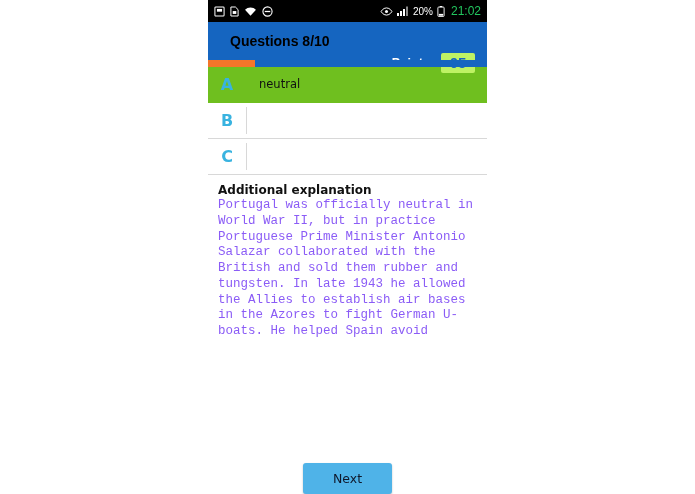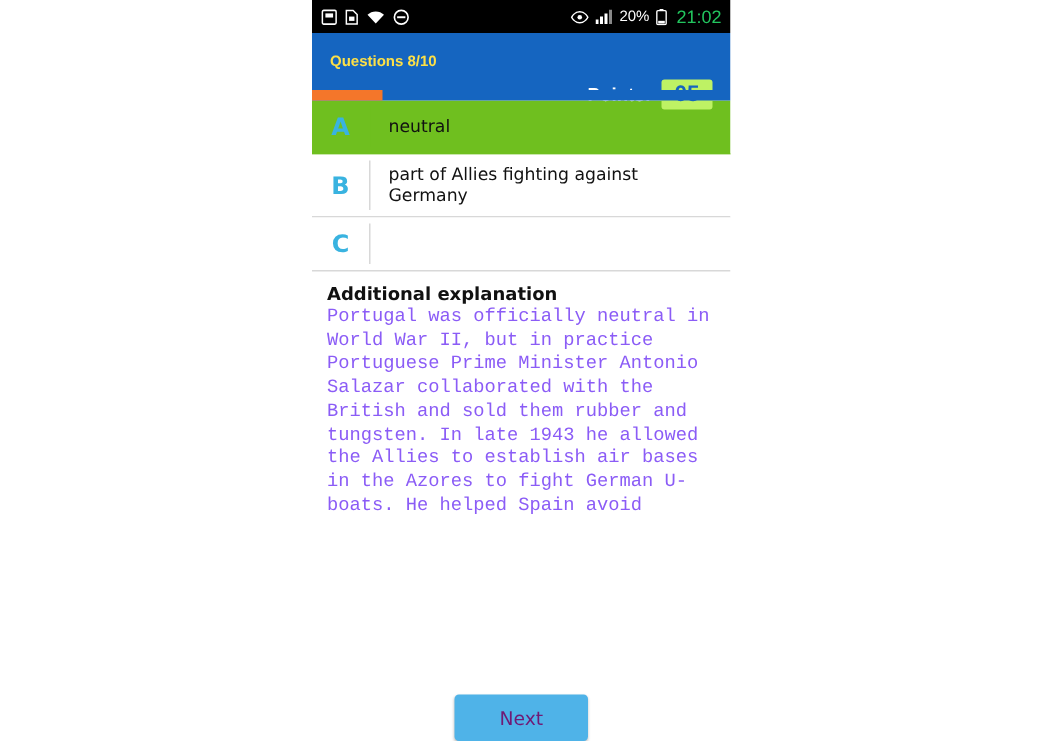--- a/index.html
+++ b/index.html
@@ -71,23 +71,24 @@
   .appbar {
     height: 38px;
     background: #1565c0;
     display: flex;
     align-items: center;
     justify-content: space-between;
     padding: 0 12px;
     box-sizing: border-box;
   }
   .q-counter {
-    color: #fde047;
-    font-size: 10px;
-    font-weight: bold;
+    color: #000000;
+    font-size: 14px;
+    font-weight: bold;
+    margin-left: 10px;
   }
   .points-wrap {
     display: flex;
     align-items: center;
     gap: 7px;
     margin-top: 43px;
   }
   .points-label {
     color: #ffffff;
     font-size: 12.5px;
@@ -208,21 +209,21 @@
     position: absolute;
     left: 0;
     right: 0;
     bottom: 0;
     display: flex;
     justify-content: center;
     padding-bottom: 0;
   }
   .next-btn {
     background: #4fb3e8;
-    color: #701a75;
+    color: #0f172a;
     border: none;
     font-size: 12.5px;
     font-family: "DejaVu Sans", sans-serif;
     padding: 8px 30px;
     border-radius: 3px;
     box-shadow: 0 1px 2px rgba(0,0,0,0.25);
     cursor: pointer;
   }
 </style>
 </head>
@@ -299,21 +300,20 @@
 
     <div class="answers">
       <div class="answer correct">
         <div class="ans-letter">A</div>
         <div class="ans-sep"></div>
         <div class="ans-text">neutral</div>
       </div>
       <div class="answer">
         <div class="ans-letter">B</div>
         <div class="ans-sep"></div>
-        <div class="ans-text">part of Allies fighting against Germany</div>
       </div>
       <div class="answer">
         <div class="ans-letter">C</div>
         <div class="ans-sep"></div>
       </div>
     </div>
 
     <div class="explanation">
       <div class="exp-title">Additional explanation</div>
       <div class="exp-body">Portugal was officially neutral in World War II, but in practice Portuguese Prime Minister Antonio Salazar  collaborated with the British and sold them rubber and tungsten. In late 1943 he allowed the Allies to establish air bases in the Azores to fight German U-boats. He helped Spain avoid</div>

